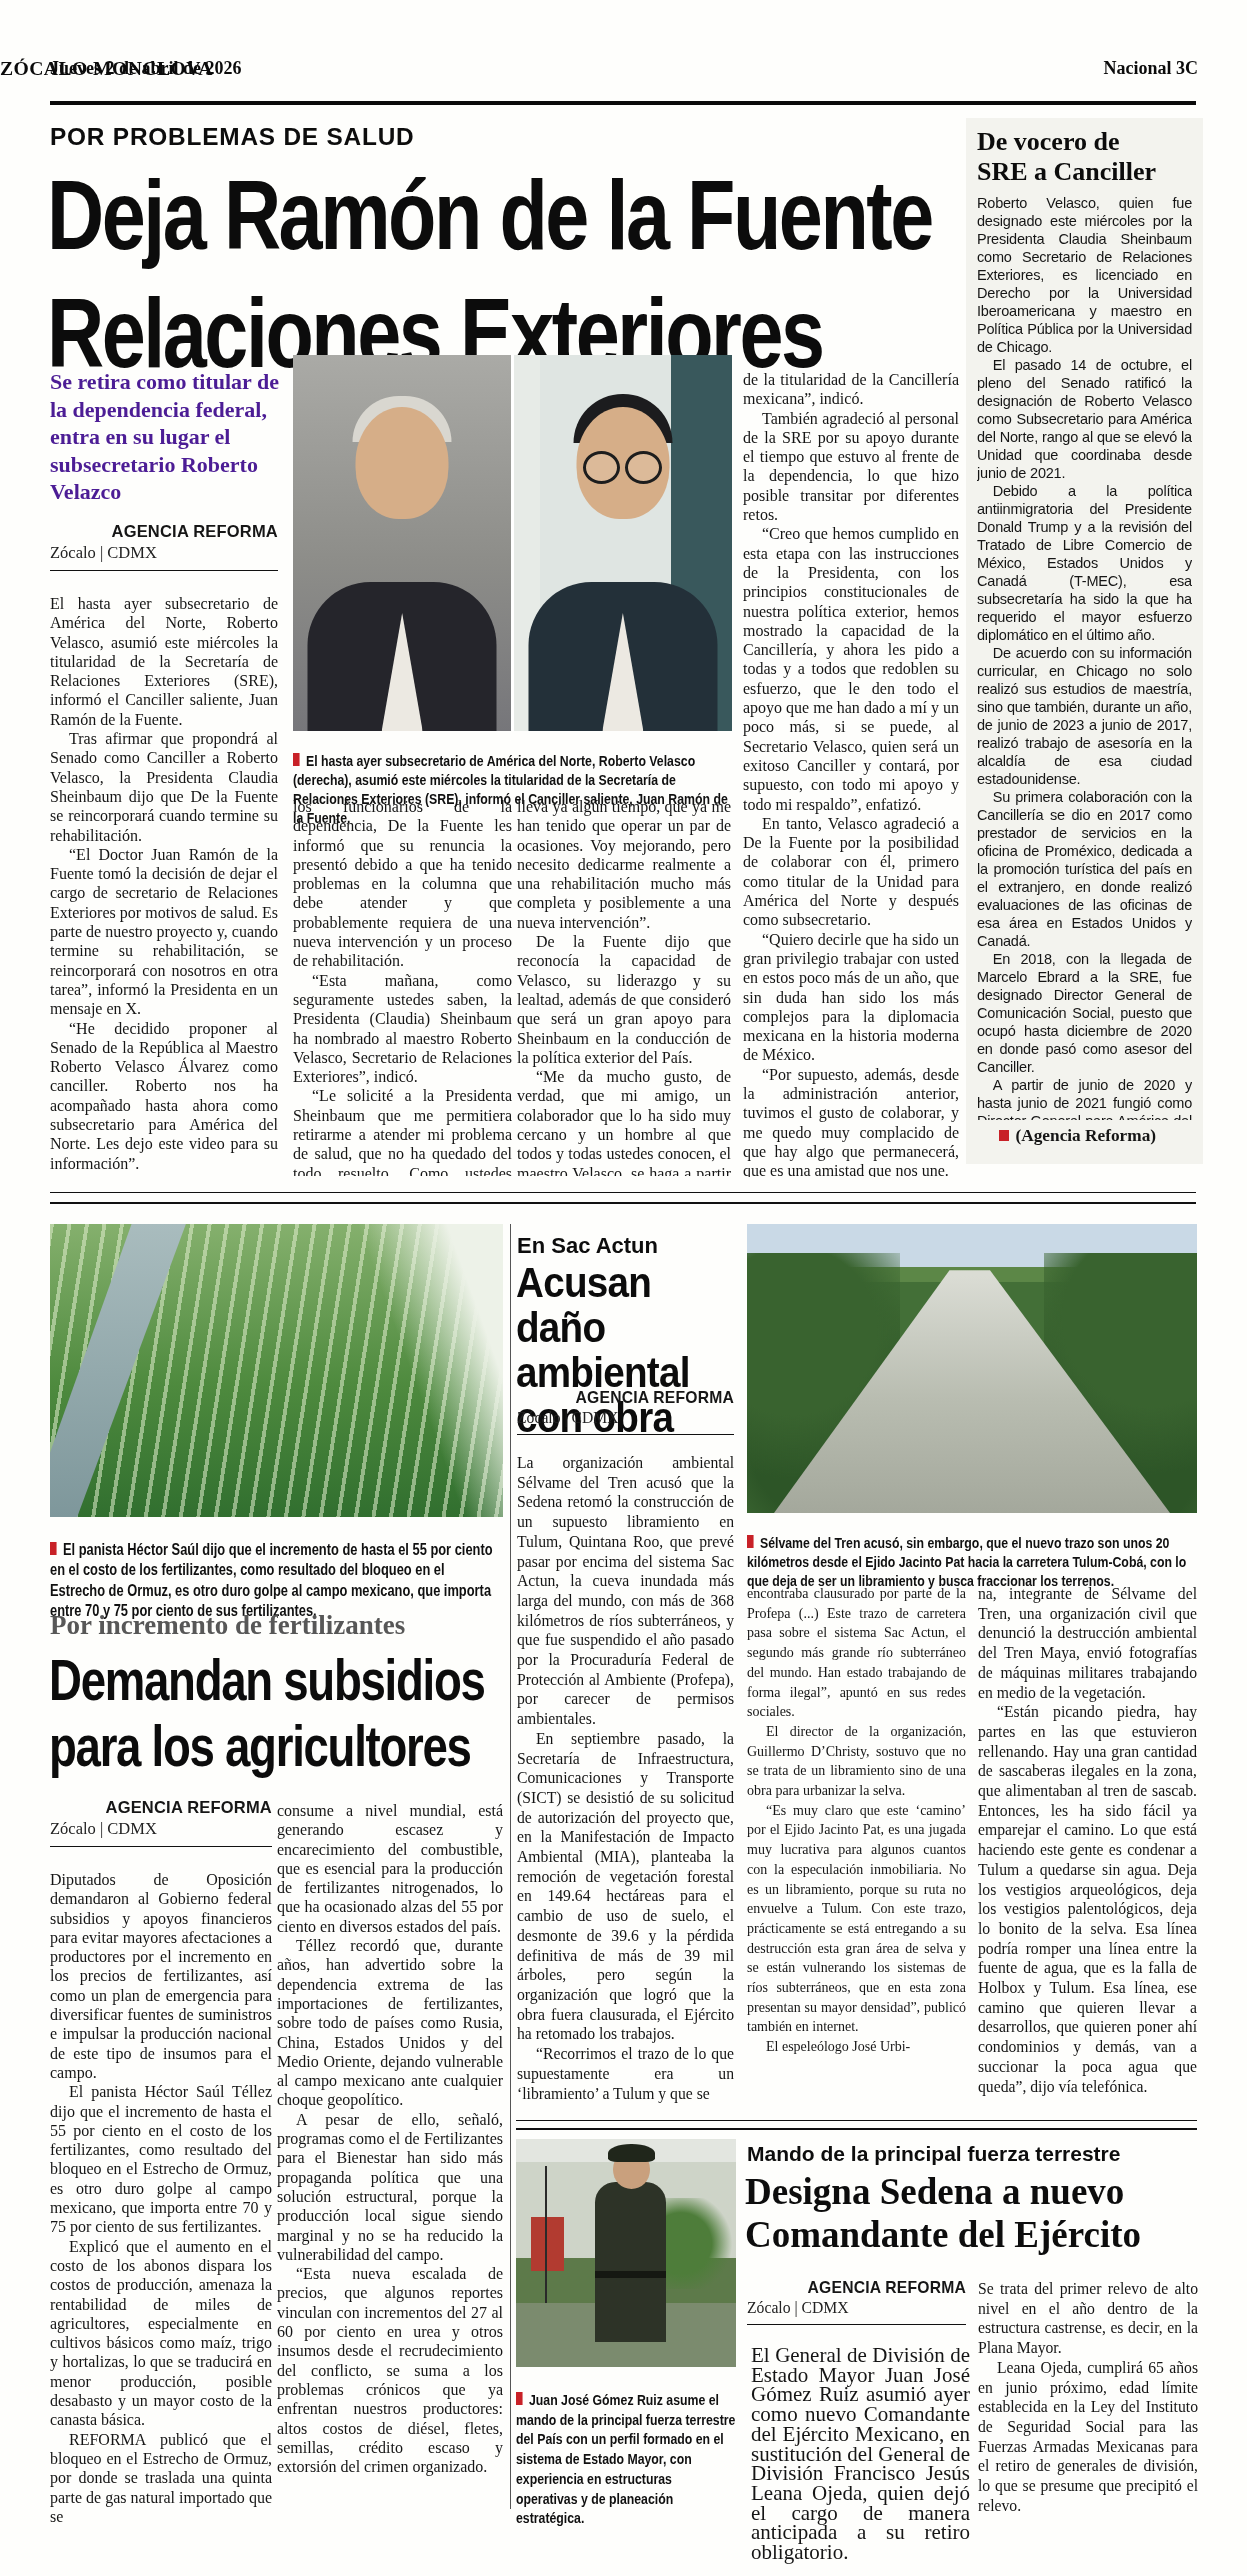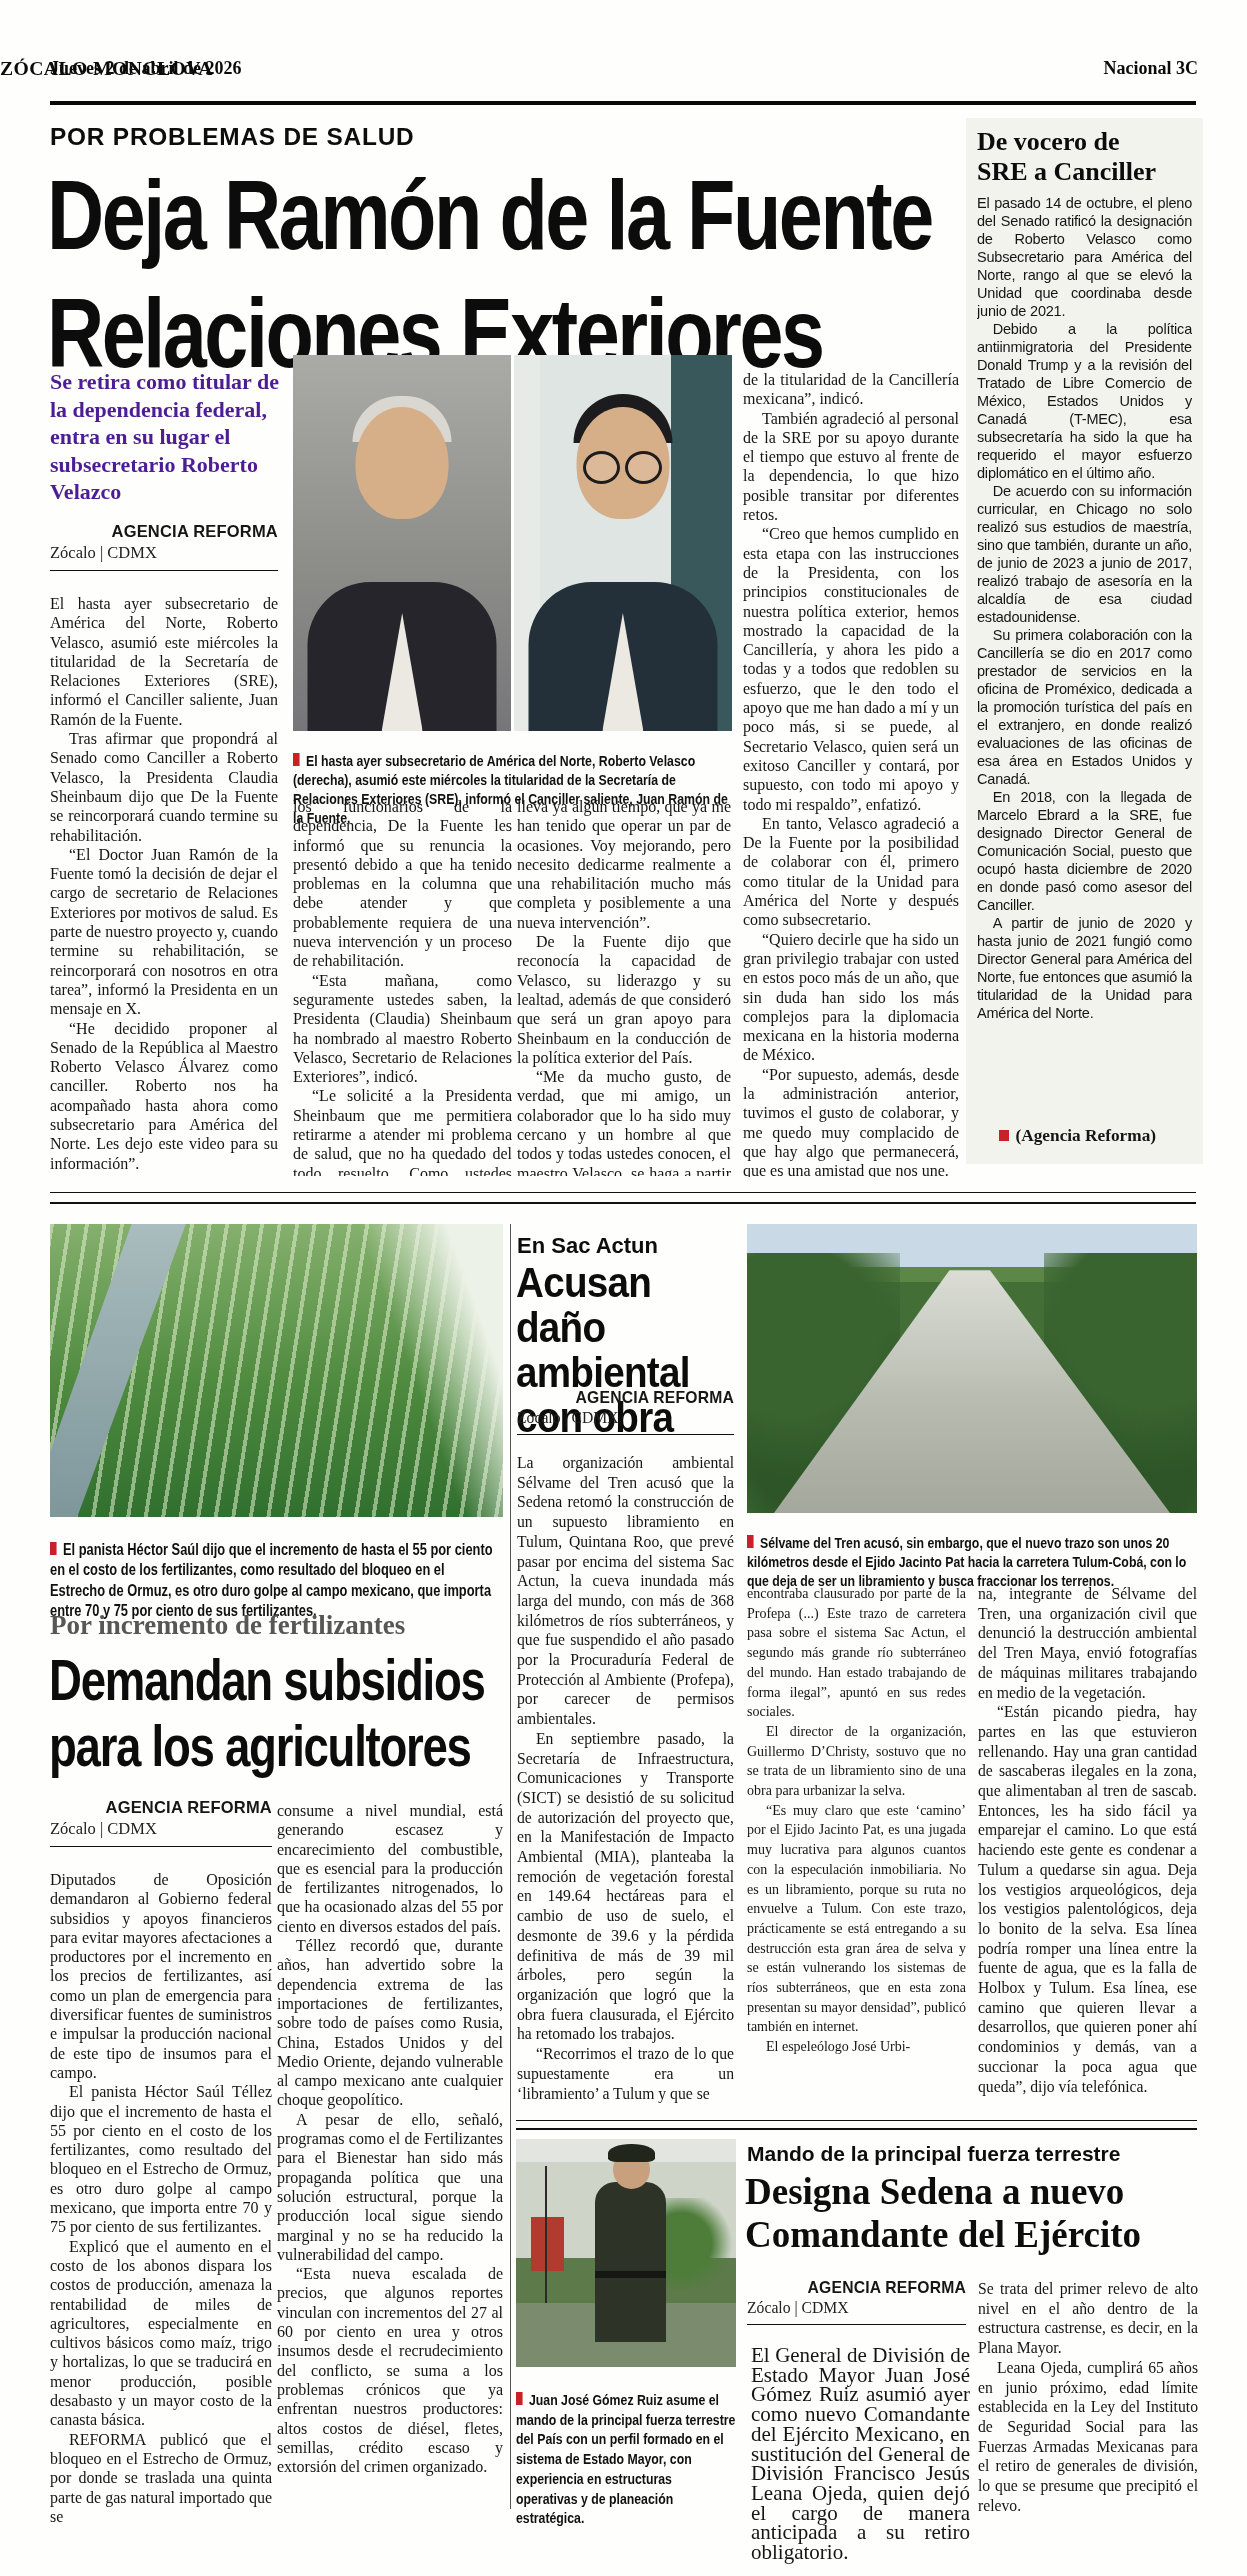--- a/index.html
+++ b/index.html
@@ -199,20 +199,21 @@
       <p>“Creo que hemos cumplido en esta etapa con las instrucciones de la Presidenta, con los principios constitucionales de nuestra política exterior, hemos mostrado la capacidad de la Cancillería, y ahora les pido a todas y a todos que redoblen su esfuerzo, que le den todo el apoyo que me han dado a mí y un poco más, si se puede, al Secretario Velasco, quien será un exitoso Canciller y contará, por supuesto, con todo mi apoyo y todo mi respaldo”, enfatizó.</p>
       <p>En tanto, Velasco agradeció a De la Fuente por la posibilidad de colaborar con él, primero como titular de la Unidad para América del Norte y después como subsecretario.</p>
       <p>“Quiero decirle que ha sido un gran privilegio trabajar con usted en estos poco más de un año, que sin duda han sido los más complejos para la diplomacia mexicana en la historia moderna de México.</p>
       <p>“Por supuesto, además, desde la administración anterior, tuvimos el gusto de colaborar, y me quedo muy complacido de que hay algo que permanecerá, que es una amistad que nos une.</p>
     </div>
 
   <div class="abs" id="sidebar">
     <div class="stitle">De vocero de
 SRE a Canciller</div>
     <div class="sbody">
+        <p>Roberto Velasco, quien fue designado este miércoles por la Presidenta Claudia Sheinbaum como Secretario de Relaciones Exteriores, es licenciado en Derecho por la Universidad Iberoamericana y maestro en Política Pública por la Universidad de Chicago.</p>
         <p>El pasado 14 de octubre, el pleno del Senado ratificó la designación de Roberto Velasco como Subsecretario para América del Norte, rango al que se elevó la Unidad que coordinaba desde junio de 2021.</p>
         <p>Debido a la política antiinmigratoria del Presidente Donald Trump y a la revisión del Tratado de Libre Comercio de México, Estados Unidos y Canadá (T-MEC), esa subsecretaría ha sido la que ha requerido el mayor esfuerzo diplomático en el último año.</p>
         <p>De acuerdo con su información curricular, en Chicago no solo realizó sus estudios de maestría, sino que también, durante un año, de junio de 2023 a junio de 2017, realizó trabajo de asesoría en la alcaldía de esa ciudad estadounidense.</p>
         <p>Su primera colaboración con la Cancillería se dio en 2017 como prestador de servicios en la oficina de Proméxico, dedicada a la promoción turística del país en el extranjero, en donde realizó evaluaciones de las oficinas de esa área en Estados Unidos y Canadá.</p>
         <p>En 2018, con la llegada de Marcelo Ebrard a la SRE, fue designado Director General de Comunicación Social, puesto que ocupó hasta diciembre de 2020 en donde pasó como asesor del Canciller.</p>
         <p>A partir de junio de 2020 y hasta junio de 2021 fungió como Director General para América del Norte, fue entonces que asumió la titularidad de la Unidad para América del Norte.</p>
       </div>
     <div class="credit"><span class="bullet"></span><span>(Agencia Reforma)</span></div>
   </div>
 

